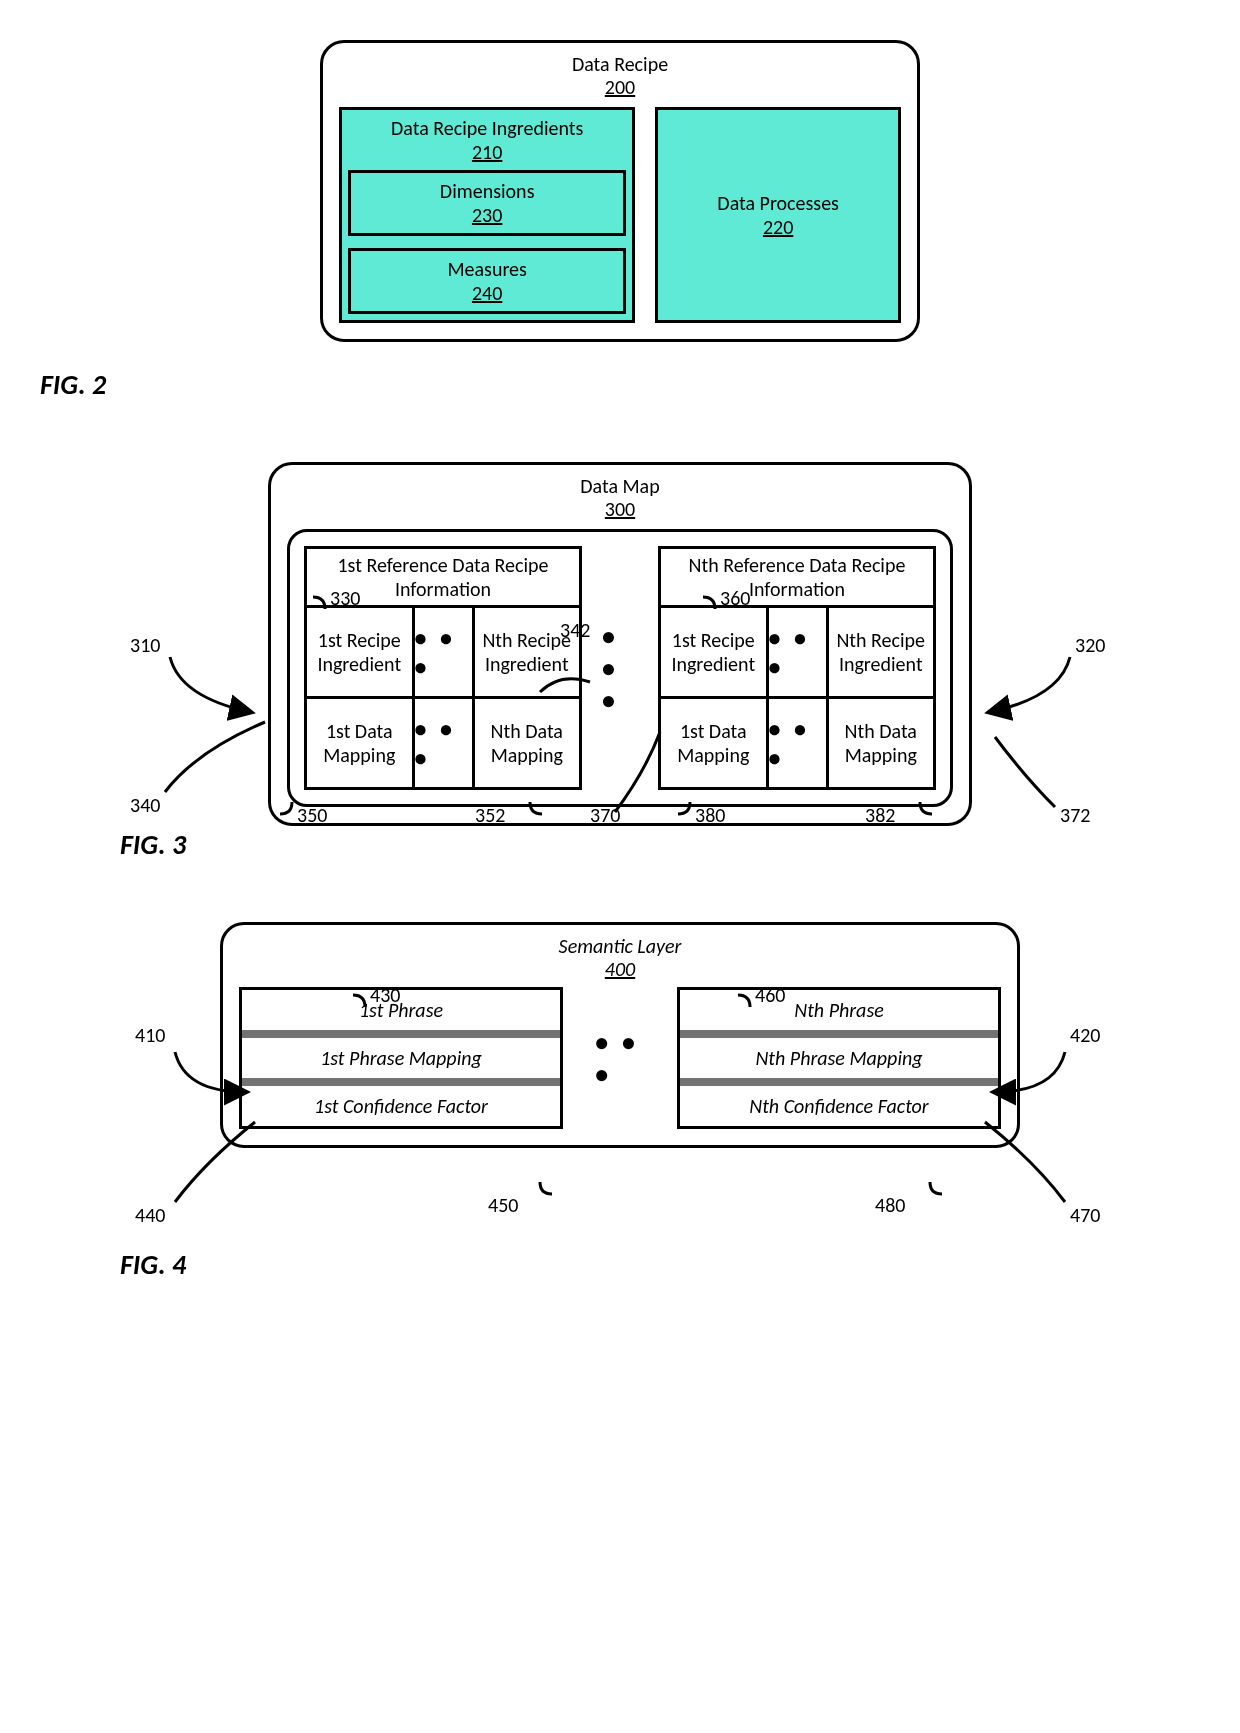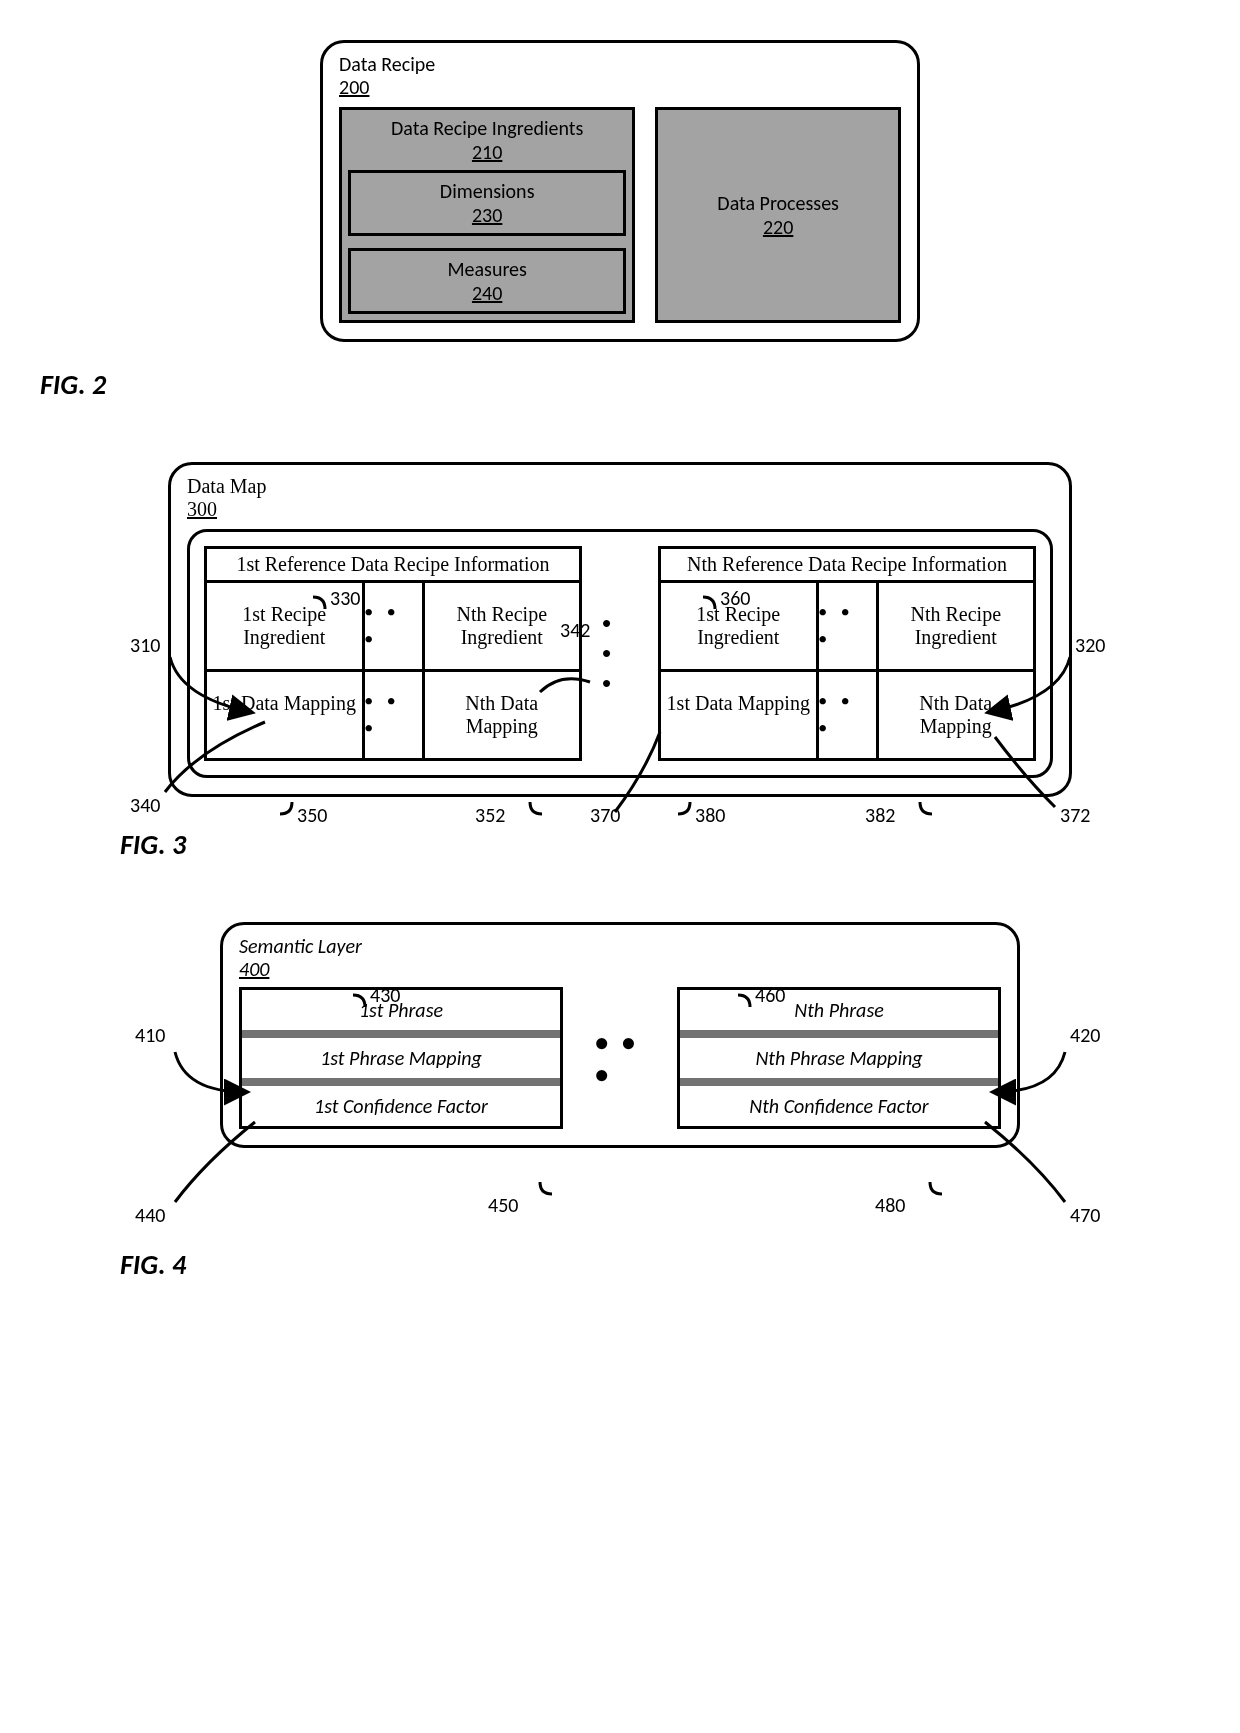--- a/index.html
+++ b/index.html
@@ -1,34 +1,34 @@
 <!DOCTYPE html>
 <html><head>
 <meta charset="utf-8">
 <style>
   * { box-sizing: border-box; }
   body { font-family: Calibri, Arial, sans-serif; background: #fff; margin: 0; padding: 40px 40px; font-size: 20px; color: #000; }
   .fig-container { position: relative; margin: 0 auto 50px auto; }
   .caption { text-align: left; font-weight: bold; font-style: italic; font-size: 28px; margin: 25px 0 60px 0; }
   .outer { border: 3px solid #000; border-radius: 24px; padding: 10px 16px 16px 16px; }
-  .heading { text-align: left; line-height: 1.15; }
+  .heading { text-align: center; line-height: 1.15; }
   .u { text-decoration: underline; }
   .row { display: flex; gap: 20px; align-items: stretch; margin-top: 8px; }
-  .box { border: 3px solid #000; text-align: center; padding: 6px 6px; background: #a3a3a3; }
+  .box { border: 3px solid #000; text-align: center; padding: 6px 6px; background: #5eead4; }
   .cell { flex: 1; }
 
   
   .fig2 .outer { width: 600px; margin: 0 auto; }
   .fig2 .ing { flex: 1.1; }
   .fig2 .proc { flex: 0.9; display: flex; align-items: center; justify-content: center; }
   .fig2 .subrow { display: flex; gap: 12px; margin-top: 6px; flex-direction: column; }
 
   
   .fig3 { width: 1000px; margin: 0 auto; position: relative; }
-  .fig3 .outer { width: 904px; margin: 0 auto; font-family: Liberation Serif, serif; }
+  .fig3 .outer { width: 704px; margin: 0 auto; }
   .fig3 .meta { border: 3px solid #000; border-radius: 20px; padding: 8px 14px 14px 14px; margin-top: 8px; }
   .fig3 .rowtop { display: flex; gap: 20px; margin-top: 6px; align-items: stretch; position: relative; }
   .fig3 .block { border: 3px solid #000; display: flex; flex-direction: column; }
   .fig3 .block .hdr { padding: 4px 6px; border-bottom: 3px solid #000; text-align: center; }
   .fig3 .block .r { display: flex; }
   .fig3 .block .r .c { border-right: 3px solid #000; flex: 1; padding: 20px 4px; text-align: center; }
   .fig3 .block .r .mid { width: 60px; border-right: 3px solid #000; display: flex; align-items: center; justify-content: center; font-size: 24px; font-weight: bold; letter-spacing: 4px; }
   .fig3 .block .r:last-child .c, .fig3 .block .r:last-child .mid { }
   .fig3 .block .r .c:last-child, .fig3 .block .r .mid:last-child { border-right: 0; }
   .fig3 .block .r + .r .c, .fig3 .block .r + .r .mid { border-top: 3px solid #000; }

